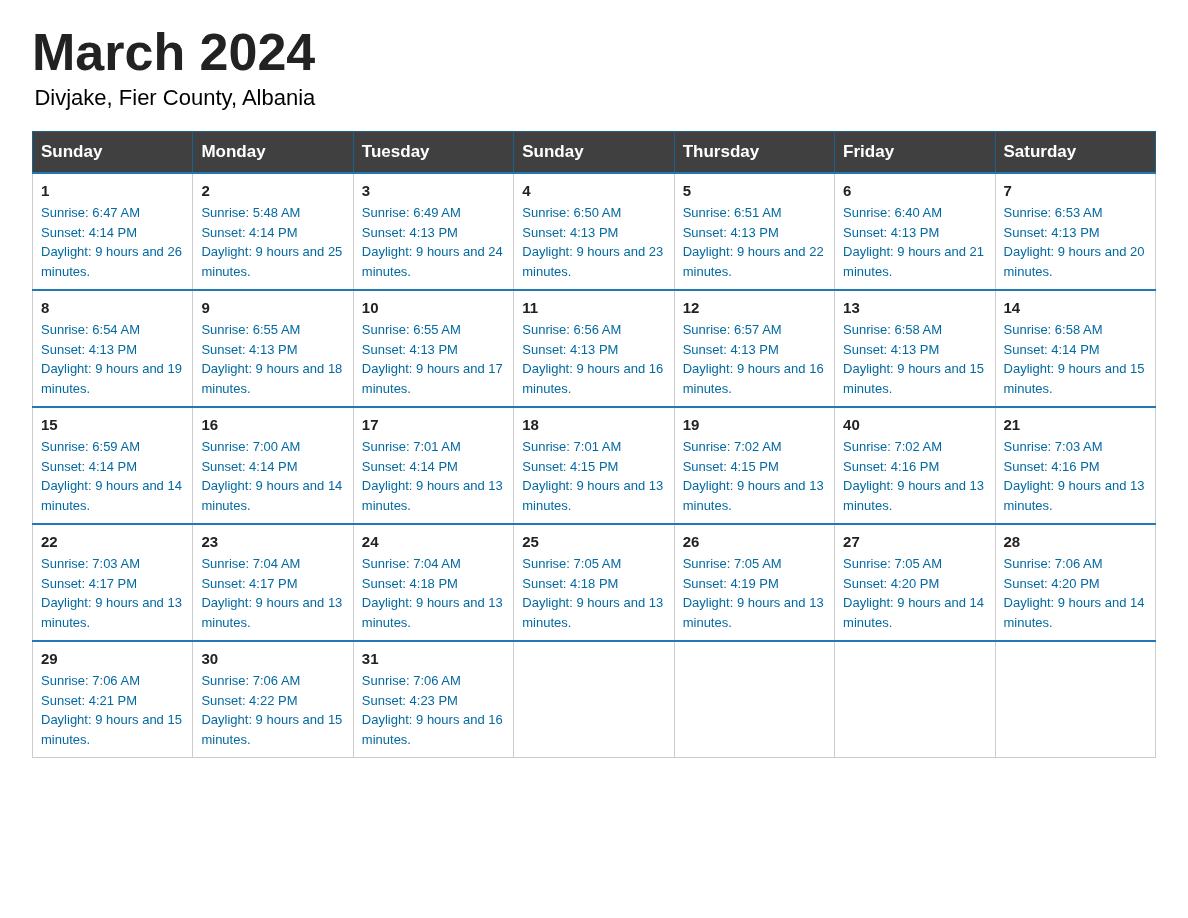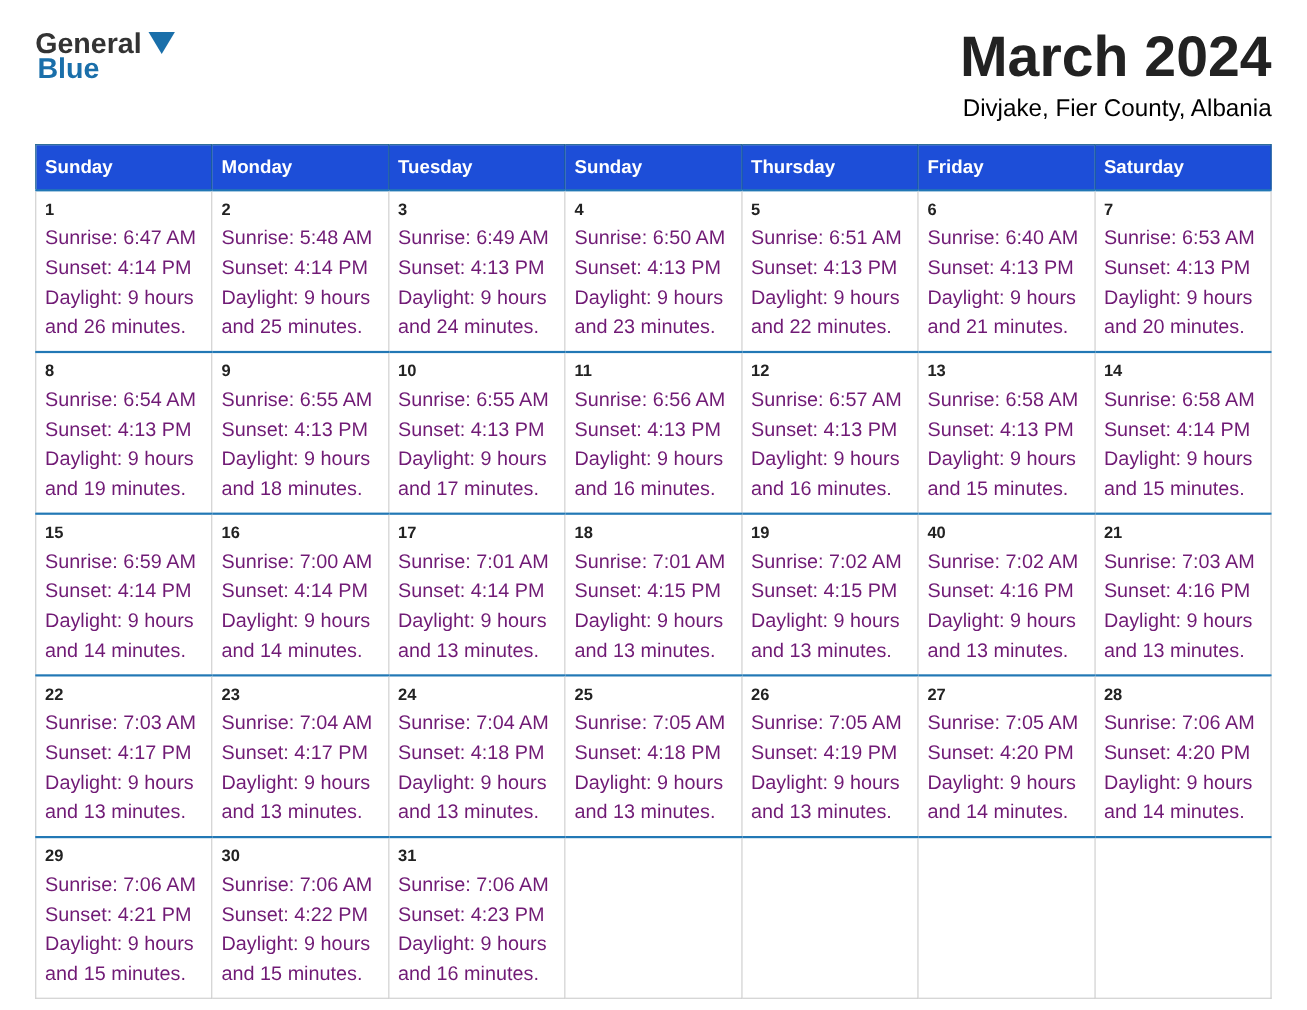--- a/index.html
+++ b/index.html
@@ -39,21 +39,21 @@
       font-size: 22px;
       color: #000000;
       margin-top: 4px;
     }
     .calendar-table {
       width: 100%;
       border-collapse: collapse;
       table-layout: fixed;
     }
     .calendar-table th {
-      background-color: #1d4ed8;
+      background-color: #404040;
       color: #ffffff;
       padding: 10px 8px;
       font-size: 17px;
       font-weight: bold;
       text-align: left;
       border: 1px solid #1a6090;
     }
     .calendar-table td {
       vertical-align: top;
       padding: 8px 8px;
@@ -68,47 +68,38 @@
       border-top: 2px solid #2278b5;
     }
     .day-number {
       font-size: 15px;
       font-weight: bold;
       color: #222;
       display: block;
       margin-bottom: 4px;
     }
     .day-info {
-      font-size: 18px;
+      font-size: 13px;
       line-height: 1.5;
-      color: #701a75;
+      color: #0369a1;
     }
     .logo-wrapper {
       display: flex;
       flex-direction: column;
       align-items: flex-start;
     }
     .logo-row {
       display: flex;
       align-items: center;
     }
   </style>
 </head>
 <body>
 
 <div class="header-section">
-  <div class="logo-wrapper">
-    <div class="logo-row">
-      <span class="logo-text-general">General</span>
-      <svg width="32" height="32" viewBox="0 0 32 32" style="margin-left:2px; margin-top:-2px;">
-        <polygon points="4,6 28,6 16,26" fill="#1a6faa"></polygon>
-      </svg>
-    </div>
-    <span class="logo-text-blue" style="margin-top:-8px; margin-left:2px;">Blue</span>
-  </div>
   <div class="title-section">
     <div class="month-title">March 2024</div>
     <div class="location-title">Divjake, Fier County, Albania</div>
   </div>
 </div>
 
 <table class="calendar-table">
   <thead>
     <tr>
     <th>Sunday</th>

